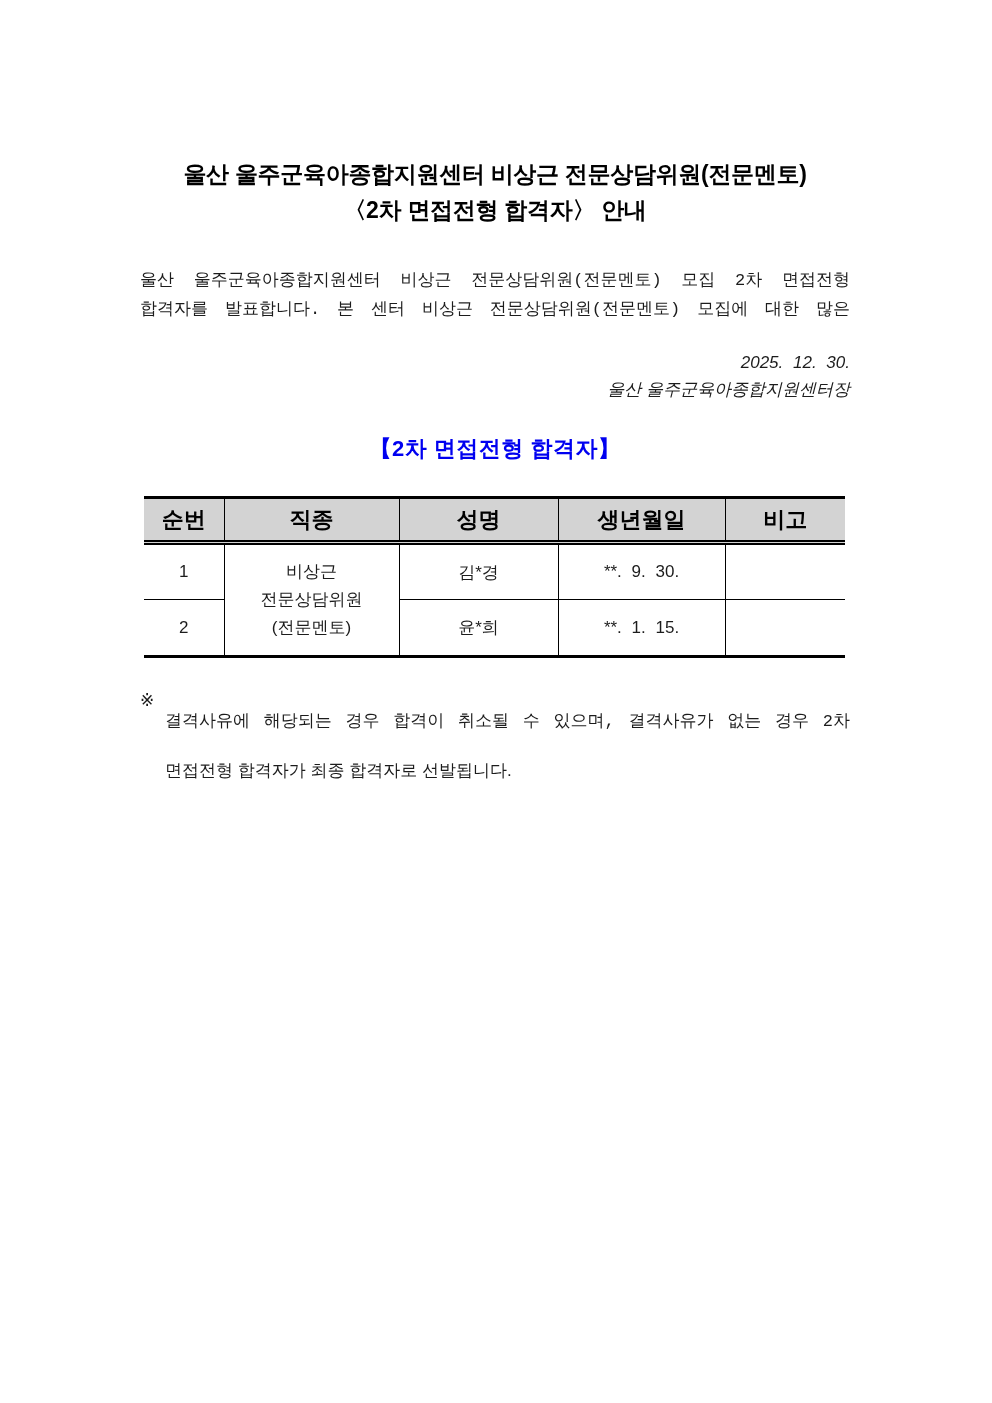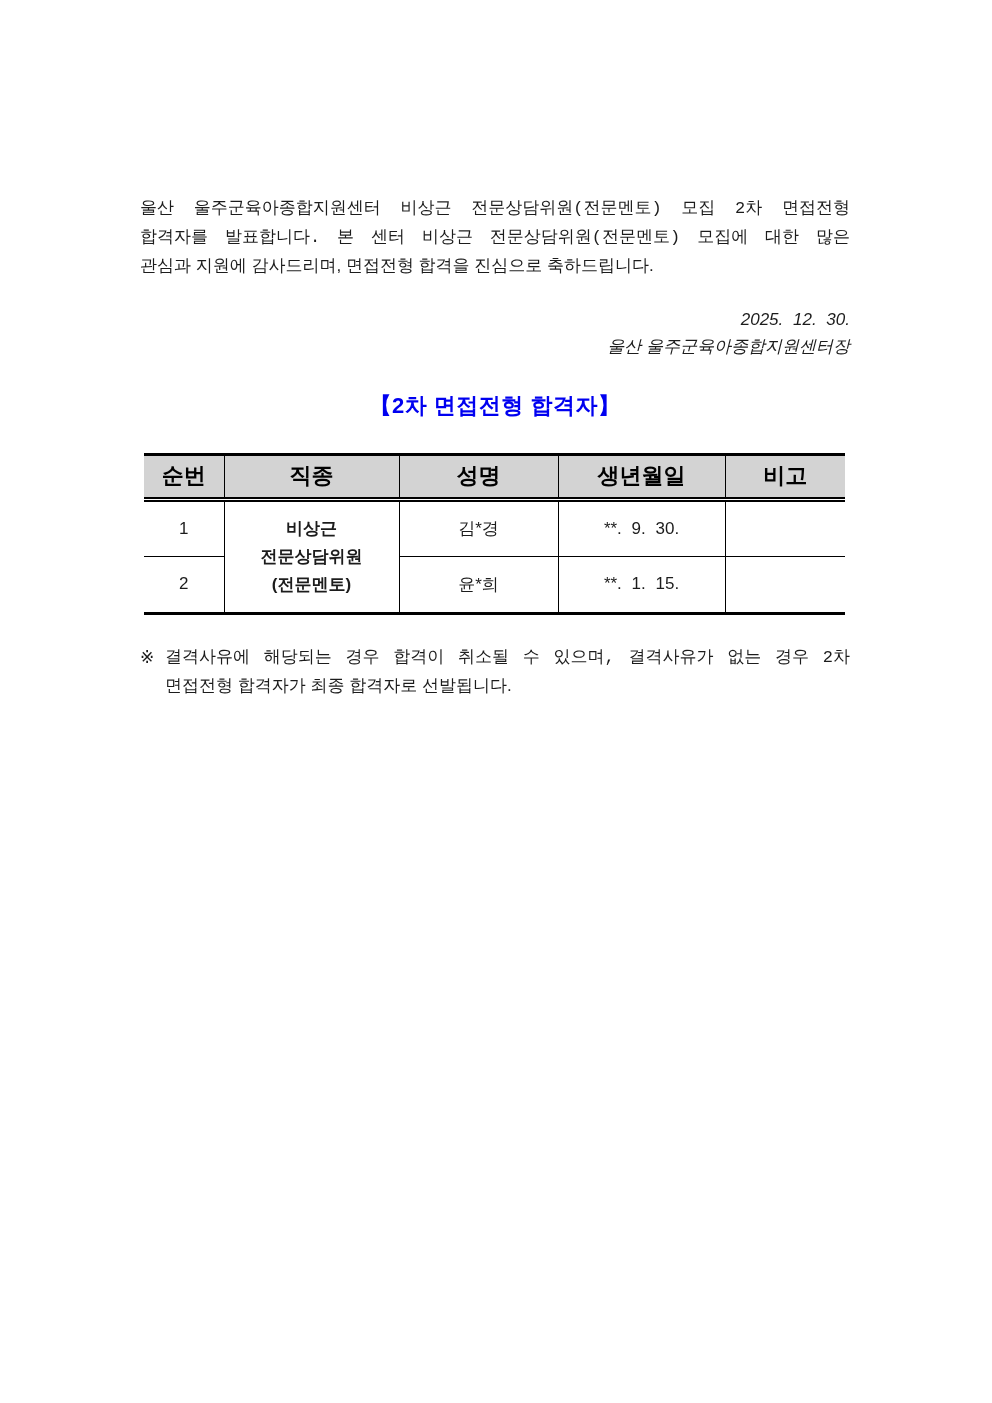--- a/index.html
+++ b/index.html
@@ -38,39 +38,42 @@
     border-left:1px solid var(--border);border-right:1px solid var(--border);
     text-align:center;vertical-align:middle;
   }
   .pass-table th:first-child,.pass-table td:first-child{border-left:none;}
   .pass-table th:last-child,.pass-table td:last-child{border-right:none;}
   .pass-table th{
     background:var(--table-header-bg);font-size:22px;font-weight:bold;color:#000;
     height:45px;border-bottom:5px double var(--border);
   }
   .pass-table td{font-size:17px;height:57px;border-bottom:1px solid var(--border);}
-  .job-cell{font-weight:bold;line-height:28px;margin-top:40px;}
+  .job-cell{font-weight:normal;line-height:28px;margin-top:40px;}
   .birth-cell{word-spacing:5px;}
   
   .note{margin-top:29px;font-size:17px;line-height:28px;color:var(--text);}
   .note-row{display:flex;}
   .note-marker{flex:none;width:25px;}
-  .note-text{flex:1;}
+  .note-text{flex:1;margin-top:21px;}
   .note-row.second{padding-left:25px;}
 </style>
 </head>
 <body>
 
 <div class="page">
 
+  <h1 class="doc-title">
+    <span class="t-line">울산 울주군육아종합지원센터 비상근 전문상담위원(전문멘토)</span>
+    <span class="t-line">〈2차 면접전형 합격자〉 안내</span>
+  </h1>
 
   <div class="body-para">
     <span class="para-line just">울산 울주군육아종합지원센터 비상근 전문상담위원(전문멘토) 모집 2차 면접전형</span>
     <span class="para-line just">합격자를 발표합니다. 본 센터 비상근 전문상담위원(전문멘토) 모집에 대한 많은</span>
-    <span class="para-line">관심과 지원에 감사드리며, 면접전형 합격을 진심으로 축하드립니다.</span>
   </div>
 
   <div class="sign-block">
     <div class="date-line">2025. 12. 30.</div>
     <div class="sig-line">울산 울주군육아종합지원센터장</div>
   </div>
 
   <h2 class="section-heading">【2차 면접전형 합격자】</h2>
 
   <table class="pass-table">

